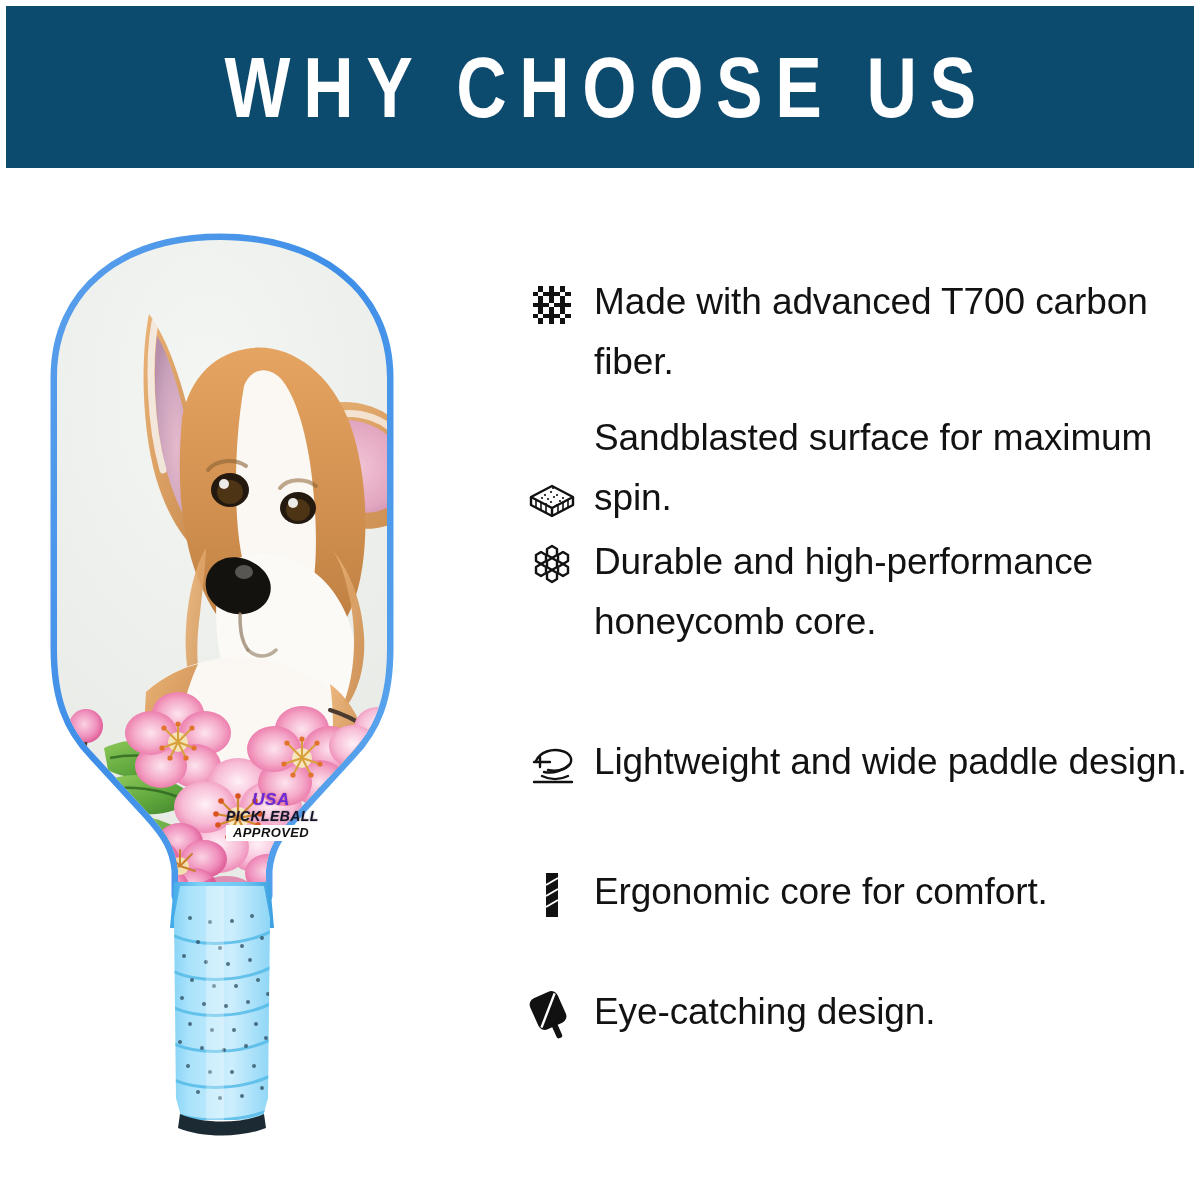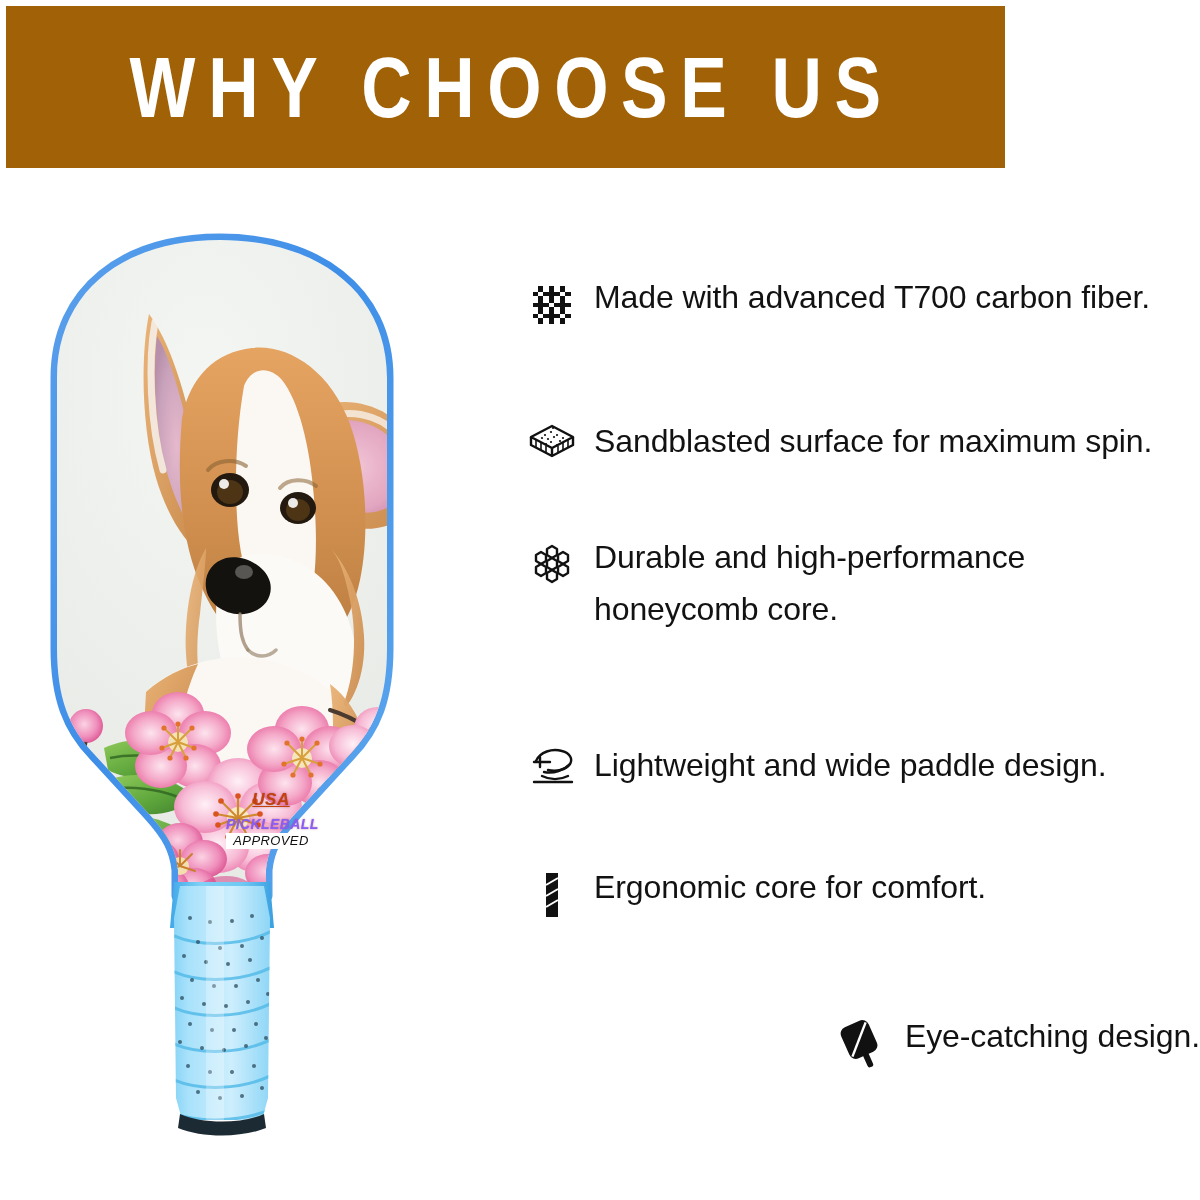--- a/index.html
+++ b/index.html
@@ -13,23 +13,23 @@
     font-family: "Liberation Sans", sans-serif;
     overflow: hidden;
     position: relative;
   }
 
   
   .header-banner {
     position: absolute;
     left: 6px;
     top: 6px;
-    width: 999px;
+    width: 1188px;
     height: 162px;
-    background: #a16207;
+    background: #0c4a6e;
     display: flex;
     align-items: center;
     justify-content: center;
   }
   .header-title {
     color: #ffffff;
     font-family: "Liberation Sans", sans-serif;
     font-size: 72px;
     font-weight: 700;
     letter-spacing: 13px;
@@ -69,41 +69,40 @@
     text-align: center;
     line-height: 1;
     pointer-events: none;
   }
   .usa-line1 {
     display:block;
     font-family: "Liberation Sans", sans-serif;
     font-style: italic;
     font-weight: 700;
     font-size: 17px;
-    color: #c2410c;
+    color: #6d28d9;
     letter-spacing: 0.5px;
     text-shadow: 0 0 2px rgba(120,40,70,.55);
-    text-decoration: underline;
   }
   .usa-line2 {
     display:block;
     font-family: "Liberation Sans", sans-serif;
     font-style: italic;
     font-weight: 700;
     font-size: 14px;
-    color: #8b5cf6;
+    color: #0f172a;
     letter-spacing: 0.4px;
-    margin-top: 9px;
+    margin-top: 1px;
     text-shadow: 0 0 2px rgba(120,40,70,.55);
   }
   .usa-line3 {
     display:inline-block;
     font-family: "Liberation Sans", sans-serif;
     font-style: italic;
-    font-weight: 400;
+    font-weight: 700;
     font-size: 13px;
     color: #111111;
     background: #ffffff;
     letter-spacing: 0.4px;
     padding: 1px 7px 2px 7px;
     margin-top: 2px;
   }
 
   
   .feature-list {
@@ -124,36 +123,36 @@
     width: 64px;
     min-width: 64px;
     height: 54px;
     display: flex;
     align-items: center;
     justify-content: center;
   }
   .feature-icon svg { display: block; }
   .feature-text {
     font-family: "Liberation Sans", sans-serif;
-    font-size: 32px;
+    font-size: 37px;
     font-weight: 400;
     color: #121212;
     line-height: 1.62;
     letter-spacing: -0.1px;
     margin-top: -6px;
     padding-left: 10px;
     white-space: pre-line;
   }
 
   .row-1 { top: 110px; }
   .row-2 { top: 246px; align-items: flex-end; }
   .row-3 { top: 370px; }
   .row-4 { top: 570px; align-items: flex-end; }
   .row-5 { top: 700px; }
-  .row-6 { top: 849px; justify-content: flex-end; }
+  .row-6 { top: 820px; }
 </style>
 </head>
 <body>
 
 <div class="header-banner">
   <div class="header-title">WHY CHOOSE US</div>
 </div>
 
 <div class="body-area">
 

